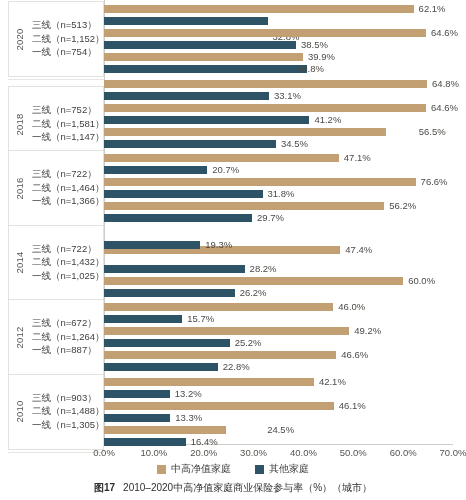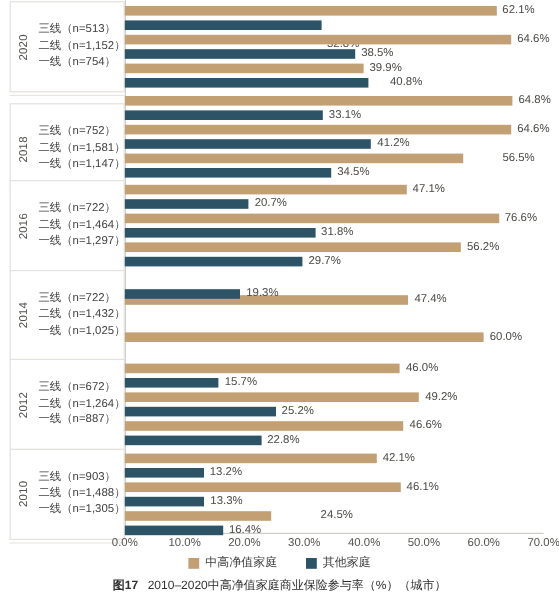--- a/index.html
+++ b/index.html
@@ -212,21 +212,21 @@
       <div class="bar-row" style="top: 41px; width: 349px;">
         <div class="bar other" style="width: 191.95px;"></div>
         <div class="bar-label" style="left: 196.95px;">38.5%</div>
       </div>
       <div class="bar-row" style="top: 53px; width: 349px;">
         <div class="bar hnw" style="width: 198.93px;"></div>
         <div class="bar-label" style="left: 203.93px;">39.9%</div>
       </div>
       <div class="bar-row" style="top: 65px; width: 349px;">
         <div class="bar other" style="width: 203.417px;"></div>
-        <div class="bar-label" style="left: 221px;">40.8%</div>
+        <div class="bar-label" style="left: 193px;">40.8%</div>
       </div>
       <div class="ylabel-box" style="top: 86px; height: 76px;">
         <div class="year-tick">
           <span>2018</span>
         </div>
         <div class="tier-list">
           <div>三线（n=752）</div>
           <div>二线（n=1,581）</div>
           <div>一线（n=1,147）</div>
         </div>
@@ -256,21 +256,21 @@
         <div class="bar other" style="width: 172.007px;"></div>
         <div class="bar-label" style="left: 177.007px;">34.5%</div>
       </div>
       <div class="ylabel-box" style="top: 150px; height: 76px;">
         <div class="year-tick">
           <span>2016</span>
         </div>
         <div class="tier-list">
           <div>三线（n=722）</div>
           <div>二线（n=1,464）</div>
-          <div>一线（n=1,297）</div>
+          <div>一线（n=1,366）</div>
         </div>
       </div>
       <div class="group-sep" style="top: 228px;"></div>
       <div class="bar-row" style="top: 154px; width: 349px;">
         <div class="bar hnw" style="width: 234.827px;"></div>
         <div class="bar-label" style="left: 239.827px;">47.1%</div>
       </div>
       <div class="bar-row" style="top: 166px; width: 349px;">
         <div class="bar other" style="width: 103.204px;"></div>
         <div class="bar-label" style="left: 108.204px;">20.7%</div>
@@ -303,23 +303,31 @@
       </div>
       <div class="group-sep" style="top: 302.5px;"></div>
       <div class="bar-row" style="top: 246px; width: 349px; padding-left: 44px;">
         <div class="bar hnw" style="width: 236.323px;"></div>
         <div class="bar-label" style="left: 241.323px;">47.4%</div>
       </div>
       <div class="bar-row" style="top: 240.5px; width: 349px;">
         <div class="bar other" style="width: 96.2243px;"></div>
         <div class="bar-label" style="left: 101.224px;">19.3%</div>
       </div>
+      <div class="bar-row" style="top: 264.5px; width: 349px;">
+        <div class="bar other" style="width: 140.597px;"></div>
+        <div class="bar-label" style="left: 145.597px;">28.2%</div>
+      </div>
       <div class="bar-row" style="top: 276.5px; width: 349px;">
         <div class="bar hnw" style="width: 299.143px;"></div>
         <div class="bar-label" style="left: 304.143px;">60.0%</div>
+      </div>
+      <div class="bar-row" style="top: 288.5px; width: 349px;">
+        <div class="bar other" style="width: 130.626px;"></div>
+        <div class="bar-label" style="left: 135.626px;">26.2%</div>
       </div>
       <div class="ylabel-box" style="top: 299px; height: 76px;">
         <div class="year-tick">
           <span>2012</span>
         </div>
         <div class="tier-list">
           <div>三线（n=672）</div>
           <div>二线（n=1,264）</div>
           <div>一线（n=887）</div>
         </div>

